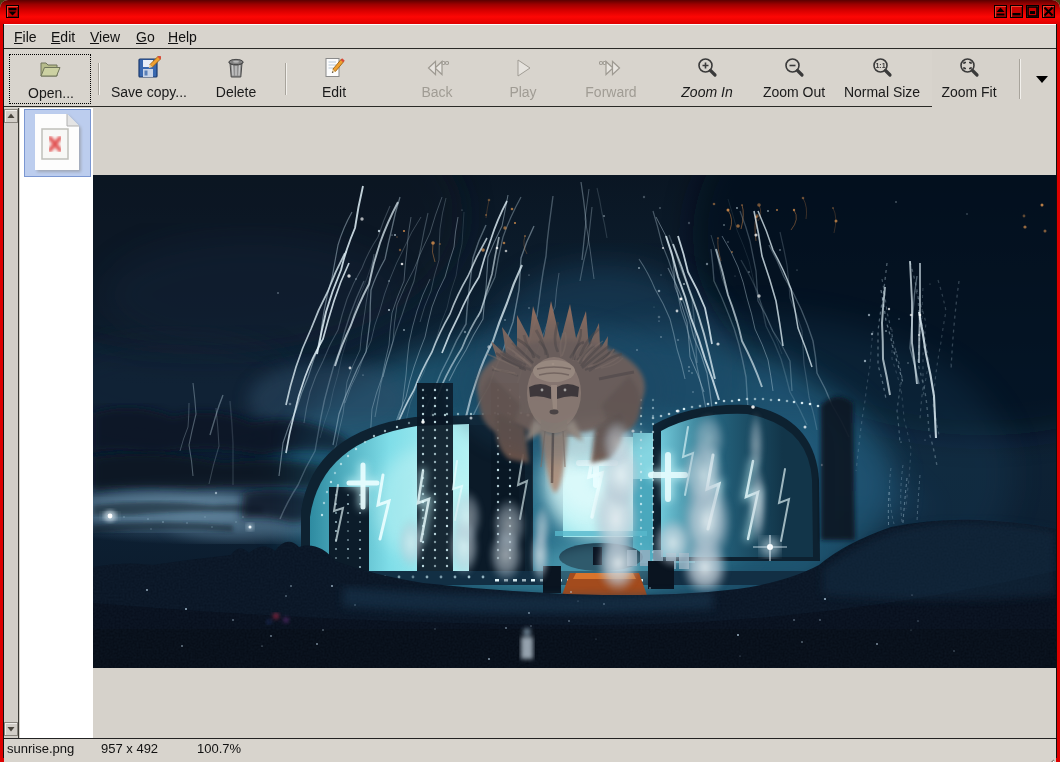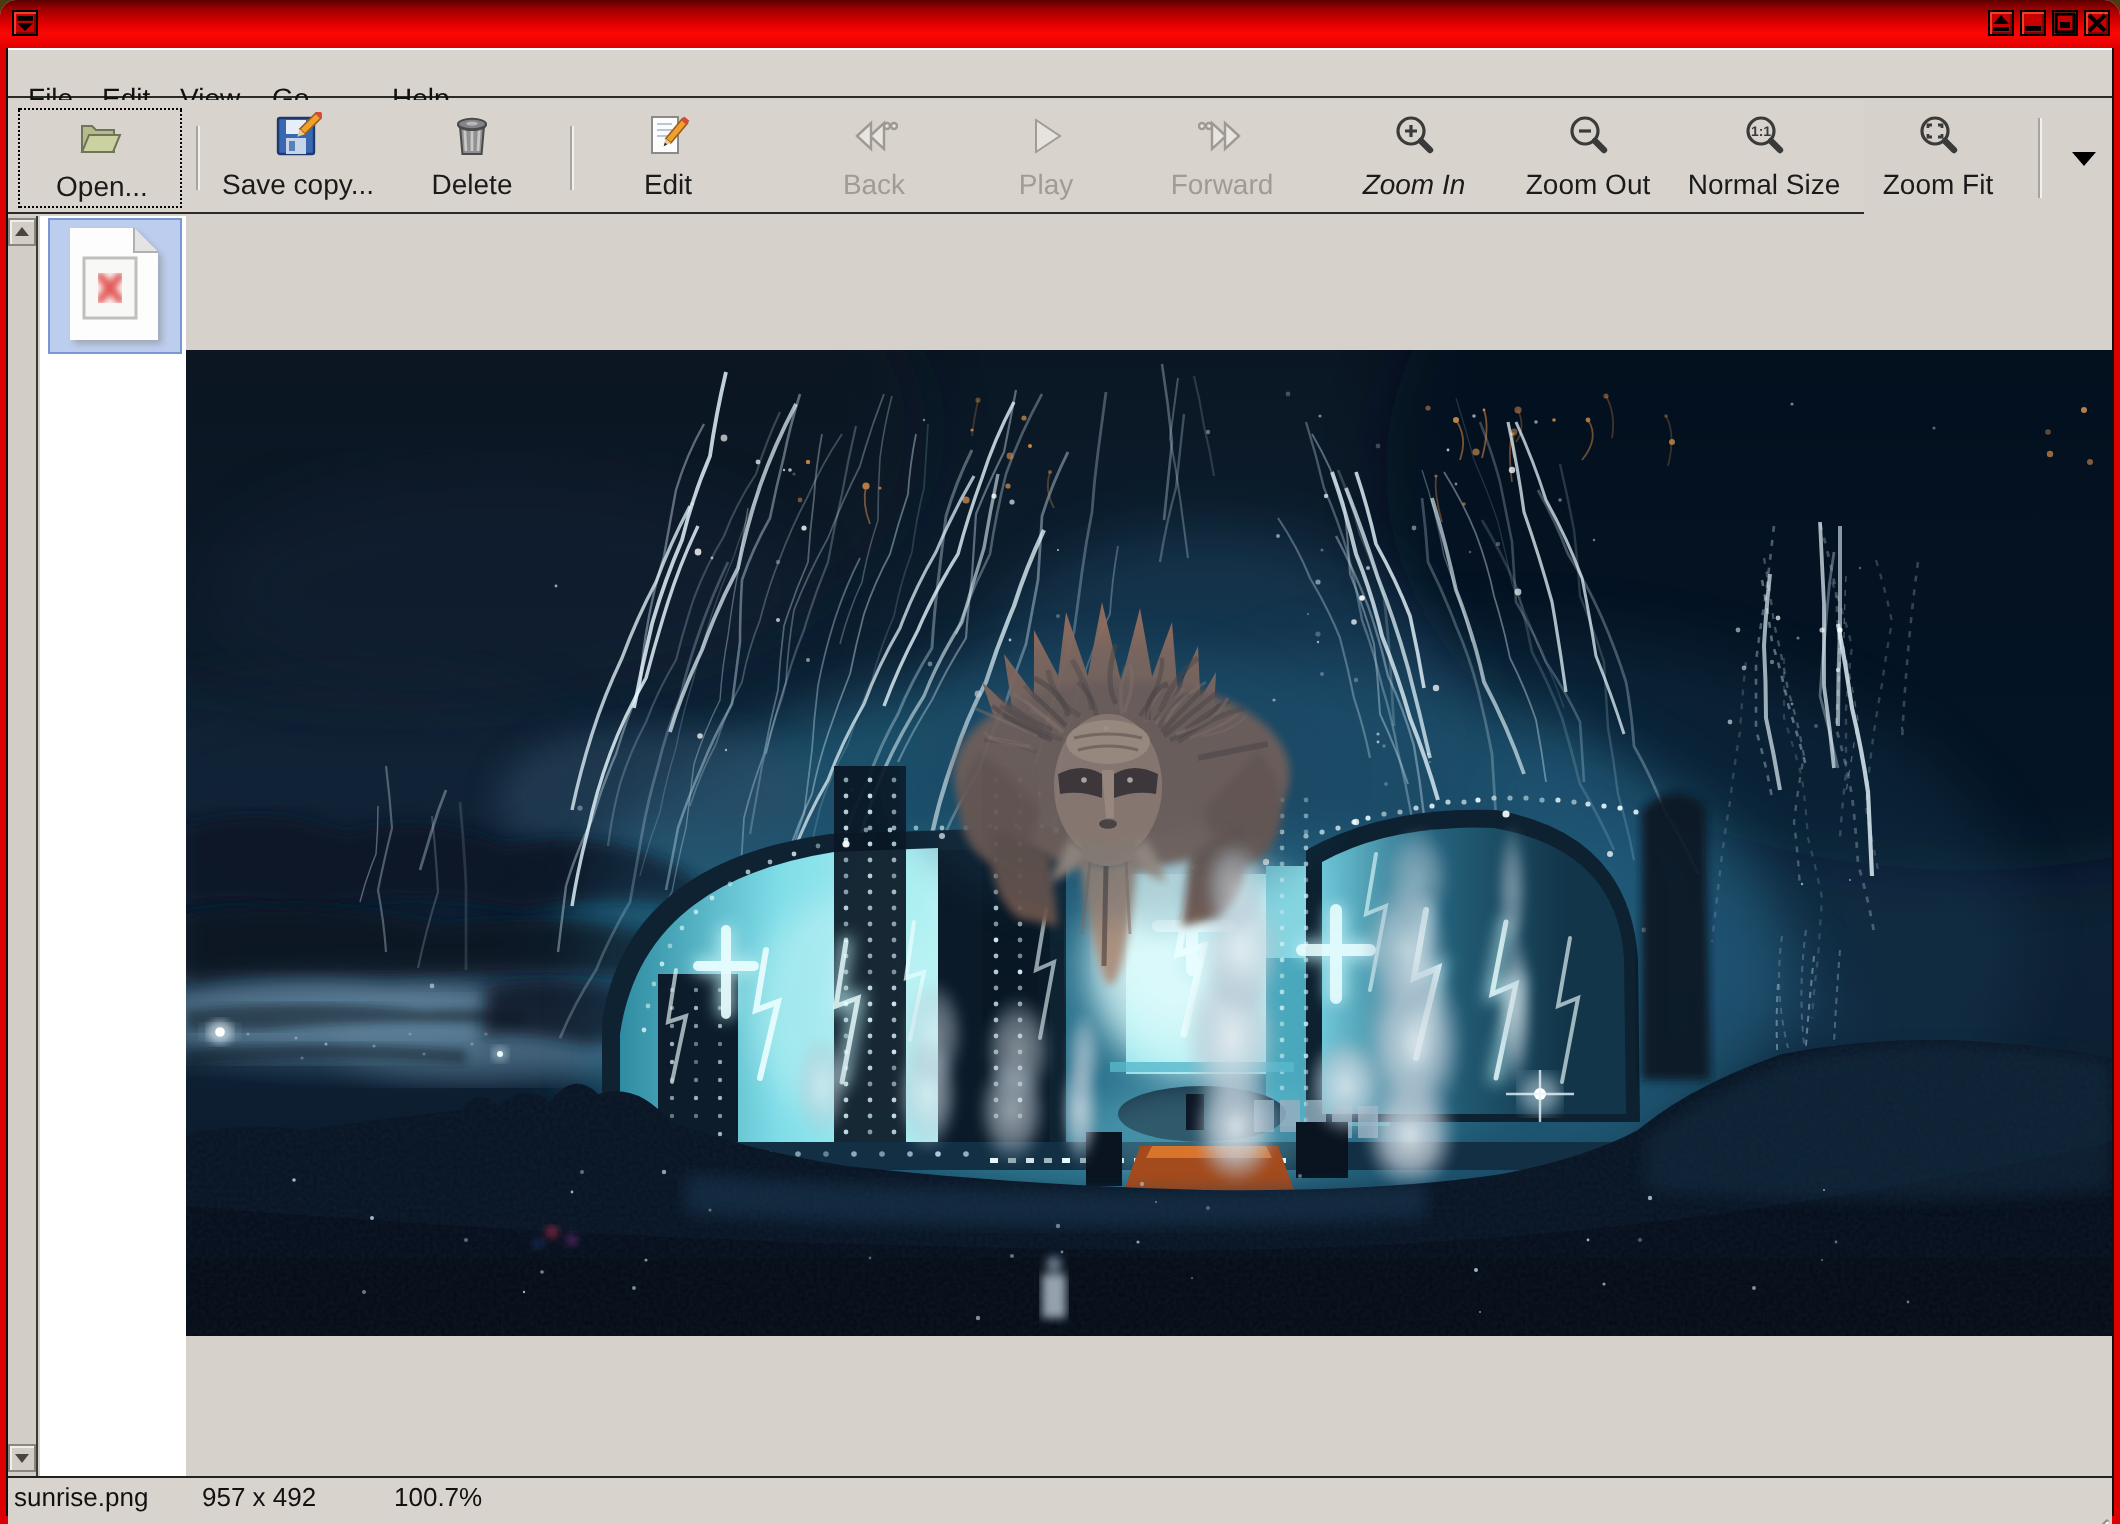--- a/index.html
+++ b/index.html
@@ -17,21 +17,21 @@
 .blackL { position:absolute; left:3px; top:24px; width:1px; height:734px; background:#111; }
 .blackR { position:absolute; left:1056px; top:24px; width:1px; height:734px; background:#111; }
 .blackB { position:absolute; left:3px; top:757px; width:1054px; height:1px; background:#111; }
 .tbtn { position:absolute; top:5px; width:13px; height:13px; background:#c80000;
   border:1px solid #000; box-shadow:inset 1px 1px 0 #f04030, inset -1px -1px 0 #8a0000; }
 .tbtn svg { display:block; }
 .title-text { position:absolute; top:3px; left:20px; width:974px; text-align:center;
   font-size:15px; font-weight:bold; color:#000; }
 .menubar { position:absolute; left:4px; top:24px; width:1052px; height:25px;
   background:#d8d4cd; border-top:1px solid #fff; border-bottom:1px solid #2a2a26; }
-.menubar span { position:absolute; top:16px; font-size:14px; color:#111; }
+.menubar span { position:absolute; top:4px; font-size:14px; color:#111; }
 .toolbar { position:absolute; left:4px; top:50px; width:928px; height:57px;
   background:#d8d4cd; border-bottom:1px solid #2a2a26; }
 .tool { position:absolute; top:4px; width:80px; height:48px; text-align:center; }
 .tool .lbl { position:absolute; top:30px; left:-20px; width:120px; font-size:14px; color:#1a1a1a; }
 .tool.dis .lbl { color:#a09c94; }
 .tool svg { position:absolute; left:50%; margin-left:-12px; top:2px; }
 .tsep { position:absolute; top:13px; width:1px; height:32px; background:#a8a49c; box-shadow:1px 0 0 #f2f0ec; }
 .content { position:absolute; left:4px; top:108px; width:1052px; height:630px; background:#d6d2cb; }
 .vsb { position:absolute; left:0px; top:0px; width:15px; height:630px; background:#d2cec7;
   border-right:1px solid #3a3a34; }
@@ -81,21 +81,21 @@
 <div class="borderR"></div>
 <div class="borderB"></div>
 <div class="blackL"></div>
 <div class="blackR"></div>
 <div class="blackB"></div>
 <div class="menubar">
   <span style="left:10px;"><u>F</u>ile</span>
   <span style="left:47px;"><u>E</u>dit</span>
   <span style="left:86px;"><u>V</u>iew</span>
   <span style="left:132px;"><u>G</u>o</span>
-  <span style="left:164px;margin-left:28px;"><u>H</u>elp</span>
+  <span style="left:164px;"><u>H</u>elp</span>
 </div>
 <div class="toolbar">
   <div class="tool" style="left:5px;width:82px;border:1px dotted #000;height:50px;">
     <svg width="24" height="24" viewBox="0 0 24 24">
       <path d="M3,6 L3,19 L19,19 L19,8 L10,8 L8,6 Z" fill="#b6bb8b" stroke="#70755a" stroke-width="1"></path>
       <path d="M3,19 L6.5,10.5 L22,10.5 L18.5,19 Z" fill="#ccd1a2" stroke="#70755a" stroke-width="1"></path>
     </svg>
     <div class="lbl" style="left:0;width:82px;">Open...</div>
   </div>
   <div class="tsep" style="left:94px;"></div>

